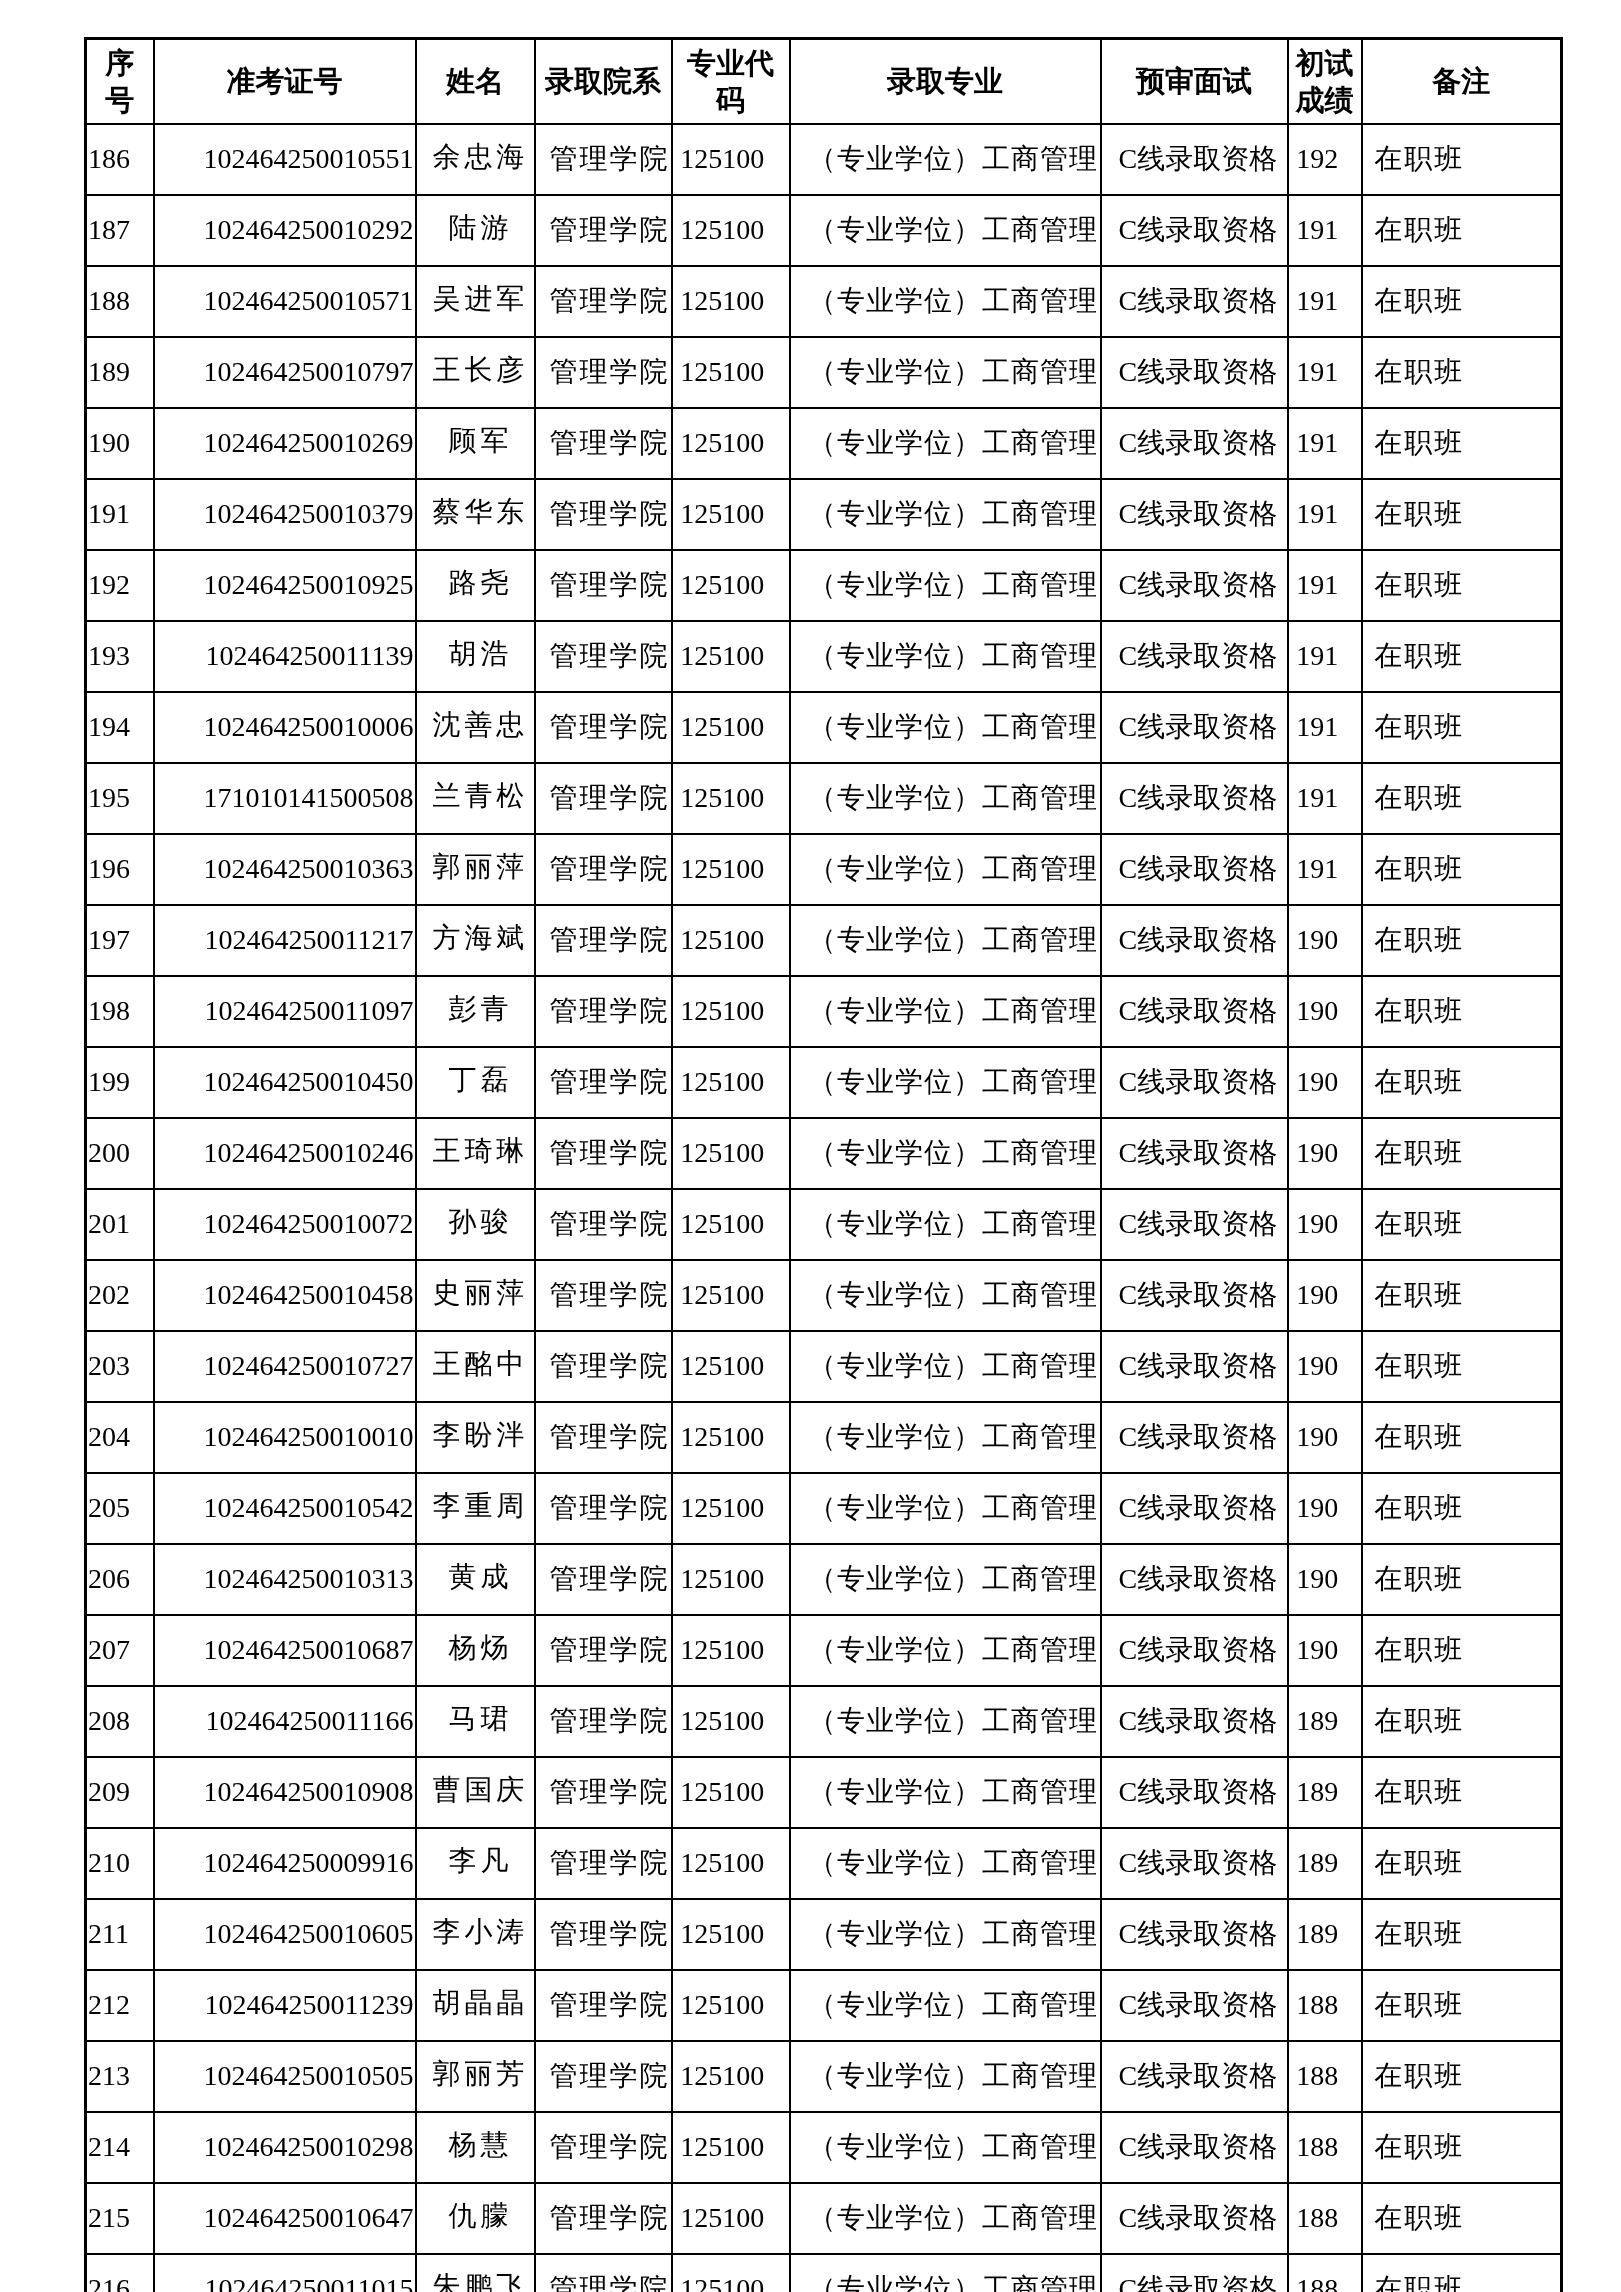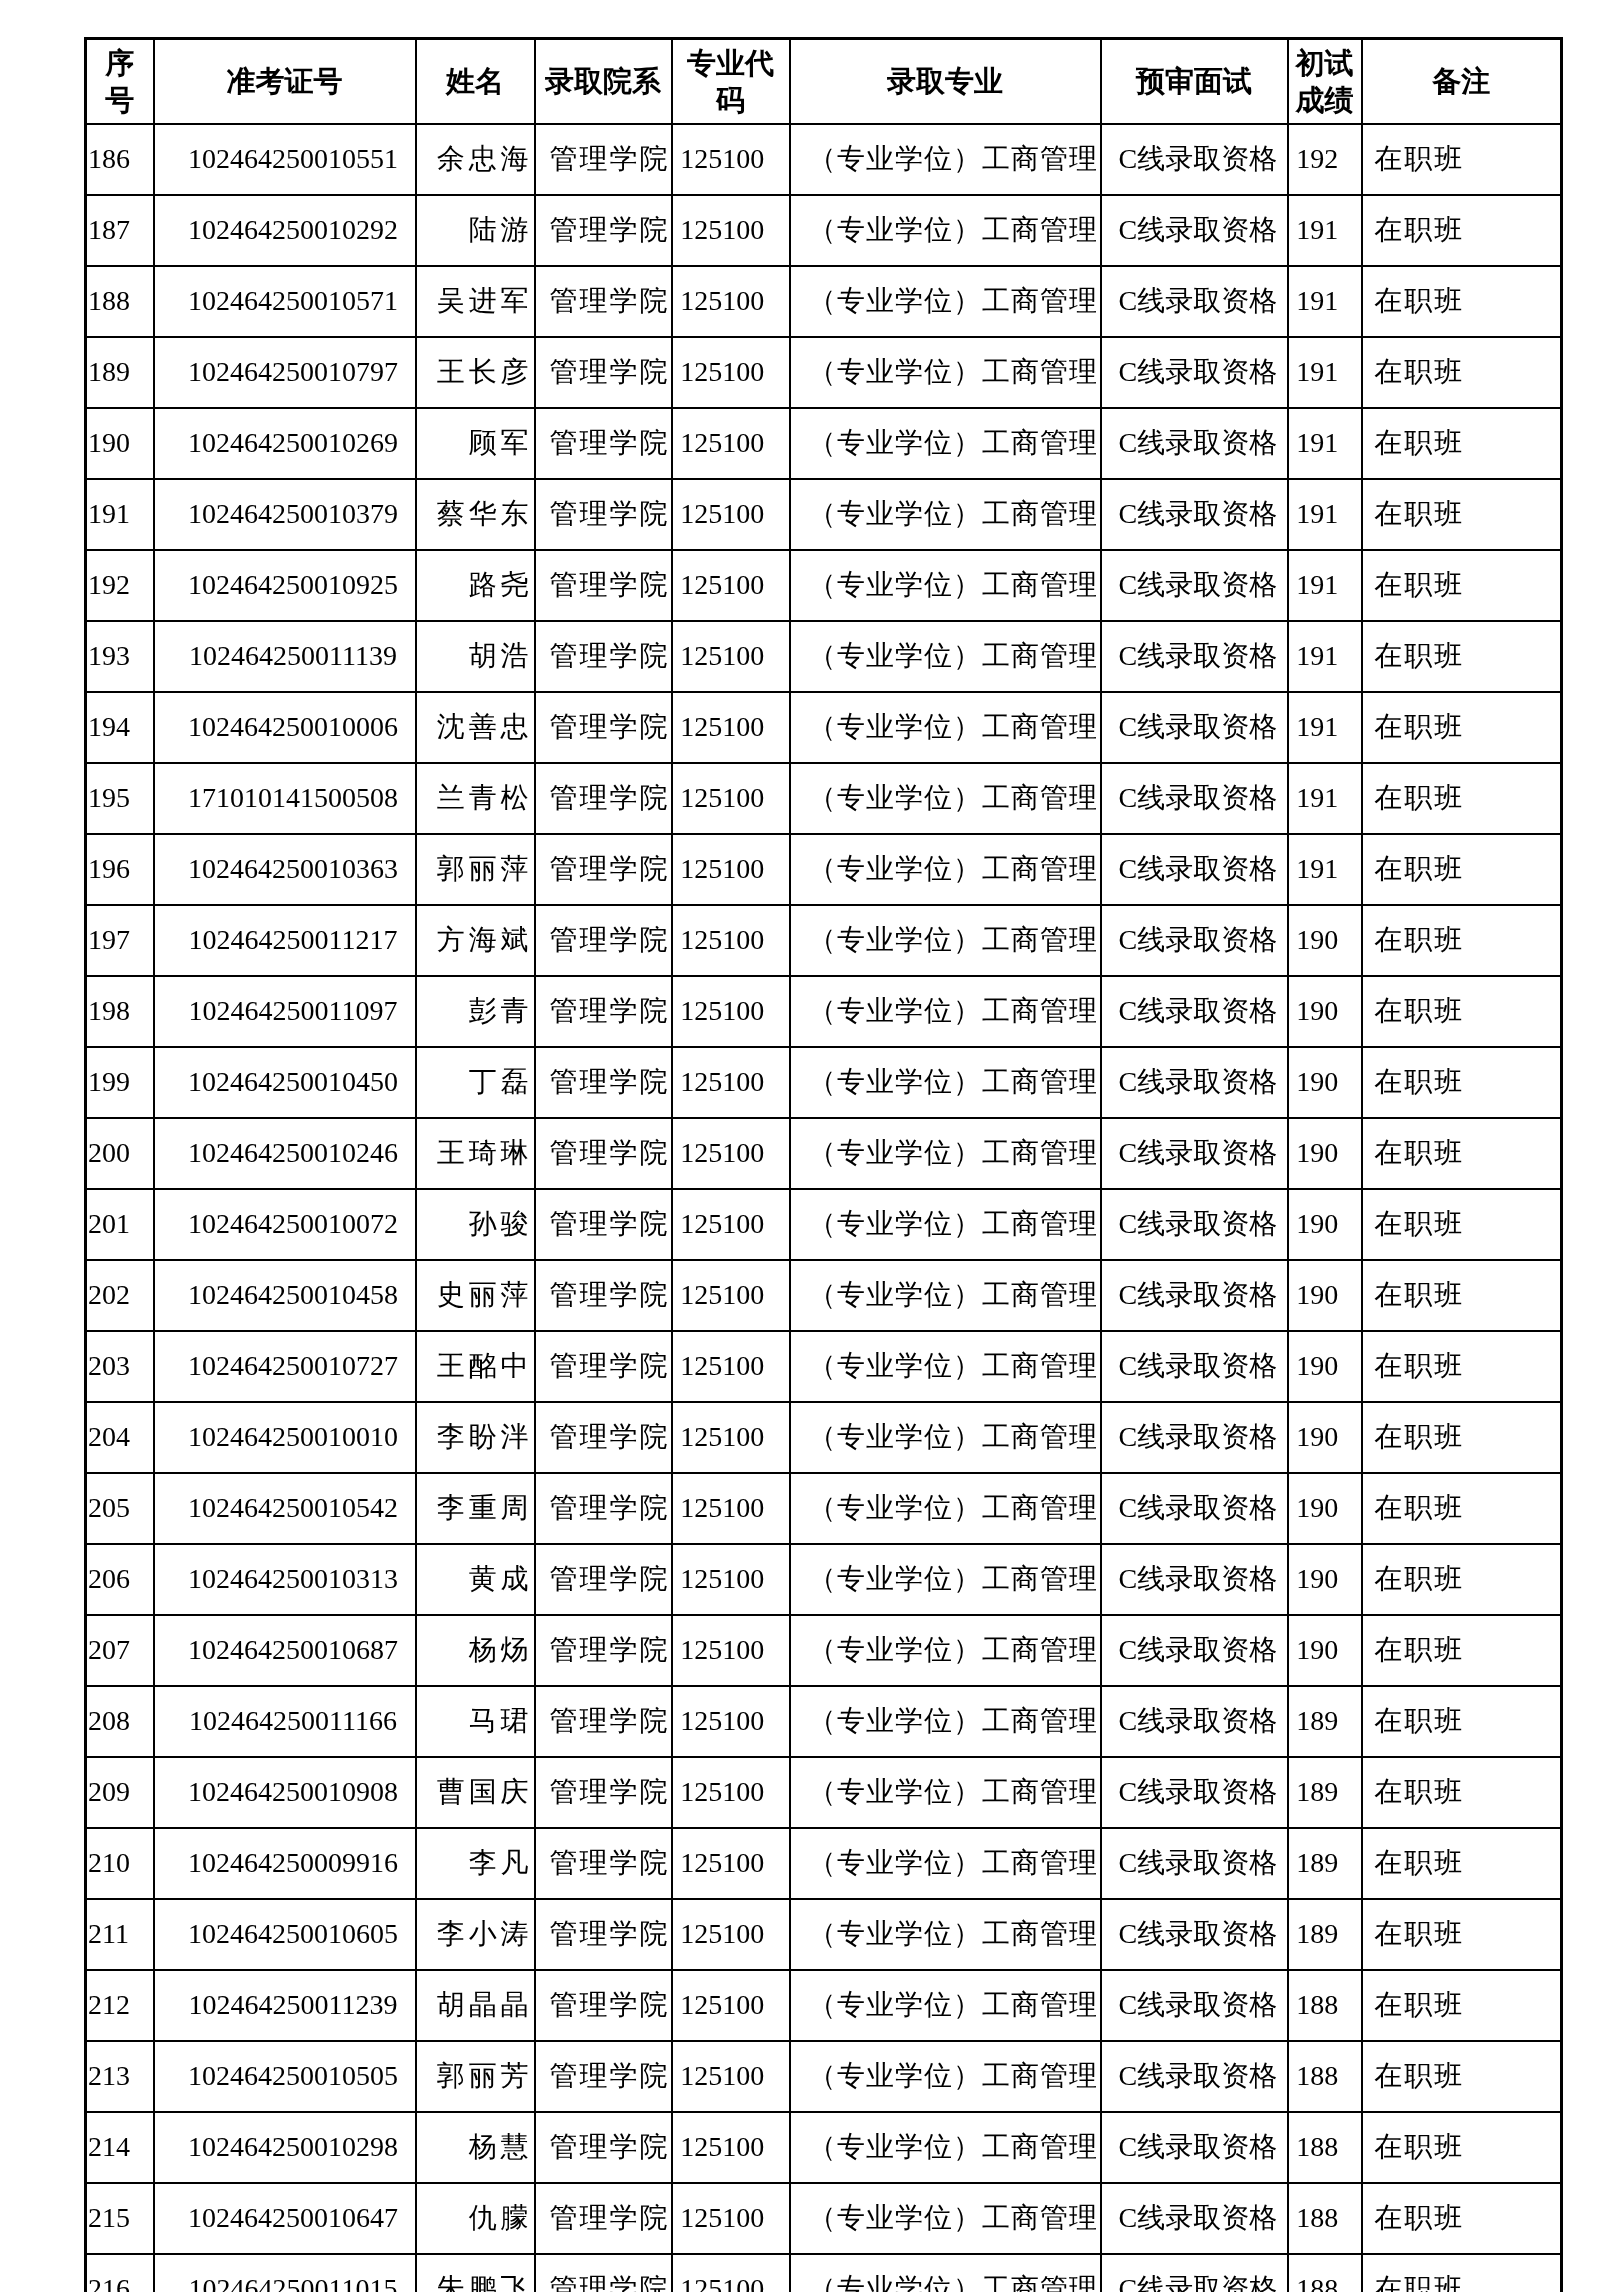--- a/index.html
+++ b/index.html
@@ -41,22 +41,22 @@
     padding: 0 5.9px;
   }
   table.roster tbody td {
     height: 67px;
     font-size: 28px;
     font-weight: normal;
     line-height: 1.1;
   }
   
   td.c0 { text-align: left; }
-  td.c1 { text-align: center; padding-left: 18px;  }
-  td.c2 { text-align: right; padding-left: 11.8px; letter-spacing: 3.9px; }
+  td.c1 { text-align: right; padding-left: 18px;  }
+  td.c2 { text-align: center; padding-left: 11.8px; letter-spacing: 3.9px; font-family: Liberation Mono, monospace; }
   td.c3 { text-align: left; padding-left: 14px;  letter-spacing: 2px; }
   td.c4 { text-align: left; padding-left: 7.8px;  }
   td.c5 { text-align: center; padding-left: 17px;  letter-spacing: 1px; }
   td.c6 { text-align: left; padding-left: 17px;  }
   td.c7 { text-align: left; padding-left: 7.8px;  }
   td.c8 { text-align: left; padding-left: 11.8px; letter-spacing: 2px; margin-top: 44px; }
 </style>
 </head>
 <body>
 

